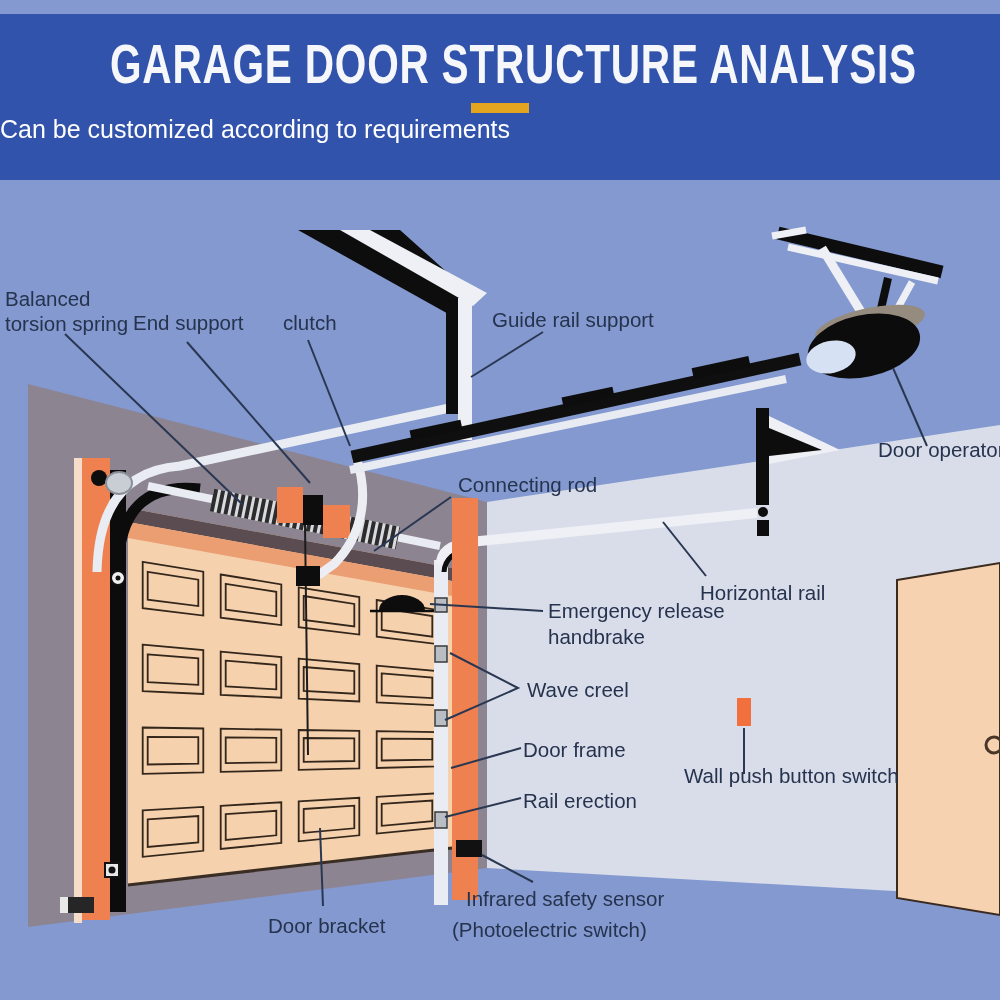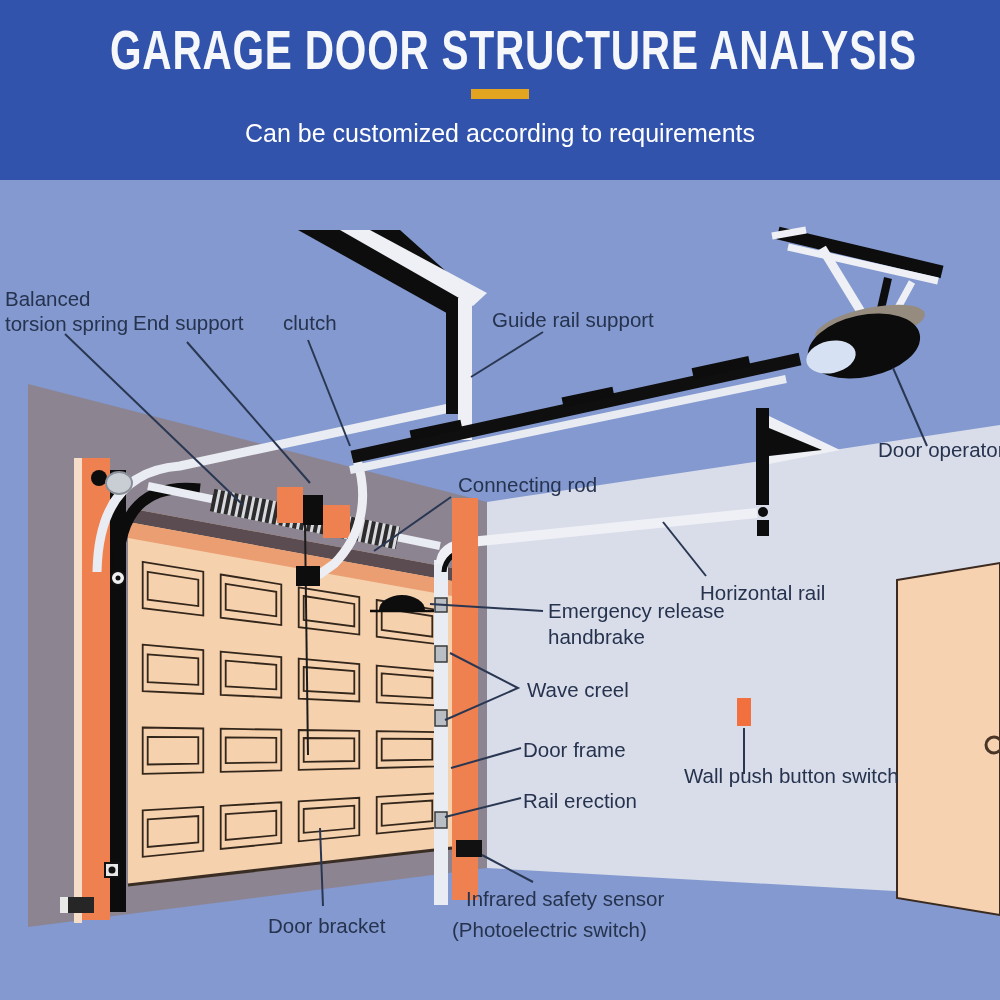--- a/index.html
+++ b/index.html
@@ -1,24 +1,24 @@
 <!DOCTYPE html>
 <html><head>
 <meta charset="utf-8">
 <style>
   html,body{margin:0;padding:0;}
   body{width:1000px;height:1000px;overflow:hidden;position:relative;
        font-family:"Liberation Sans",sans-serif;background:#8399cf;}
-  .header{position:absolute;left:0;top:0;width:1000px;height:196px;
-          background:#3253ab;text-align:center;}
+  .header{position:absolute;left:0;top:14px;width:1000px;height:196px;
+          background:#3253ab;text-align:left;}
   .title{margin-top:20px;color:#f5f7fb;font-weight:700;font-size:52px;
          letter-spacing:1px;white-space:nowrap;
          transform:scale(0.78,1.08);transform-origin:50% 50%;}
   .divider{width:58px;height:10px;background:#e3a51f;margin:9px auto 0 auto;}
-  .subtitle{margin-top:20px;color:#ffffff;font-size:25px;font-weight:400;}
+  .subtitle{margin-top:2px;color:#ffffff;font-size:25px;font-weight:400;}
   .scene{position:absolute;left:0;top:180px;width:1000px;height:820px;}
   svg text{font-family:"Liberation Sans",sans-serif;font-size:20.5px;fill:#26334e;}
   .leader{stroke:#2a3752;stroke-width:2;fill:none;}
 </style>
 </head>
 <body>
 
 <div class="header">
   <div class="title">GARAGE DOOR STRUCTURE ANALYSIS</div>
   <div class="divider"></div>

